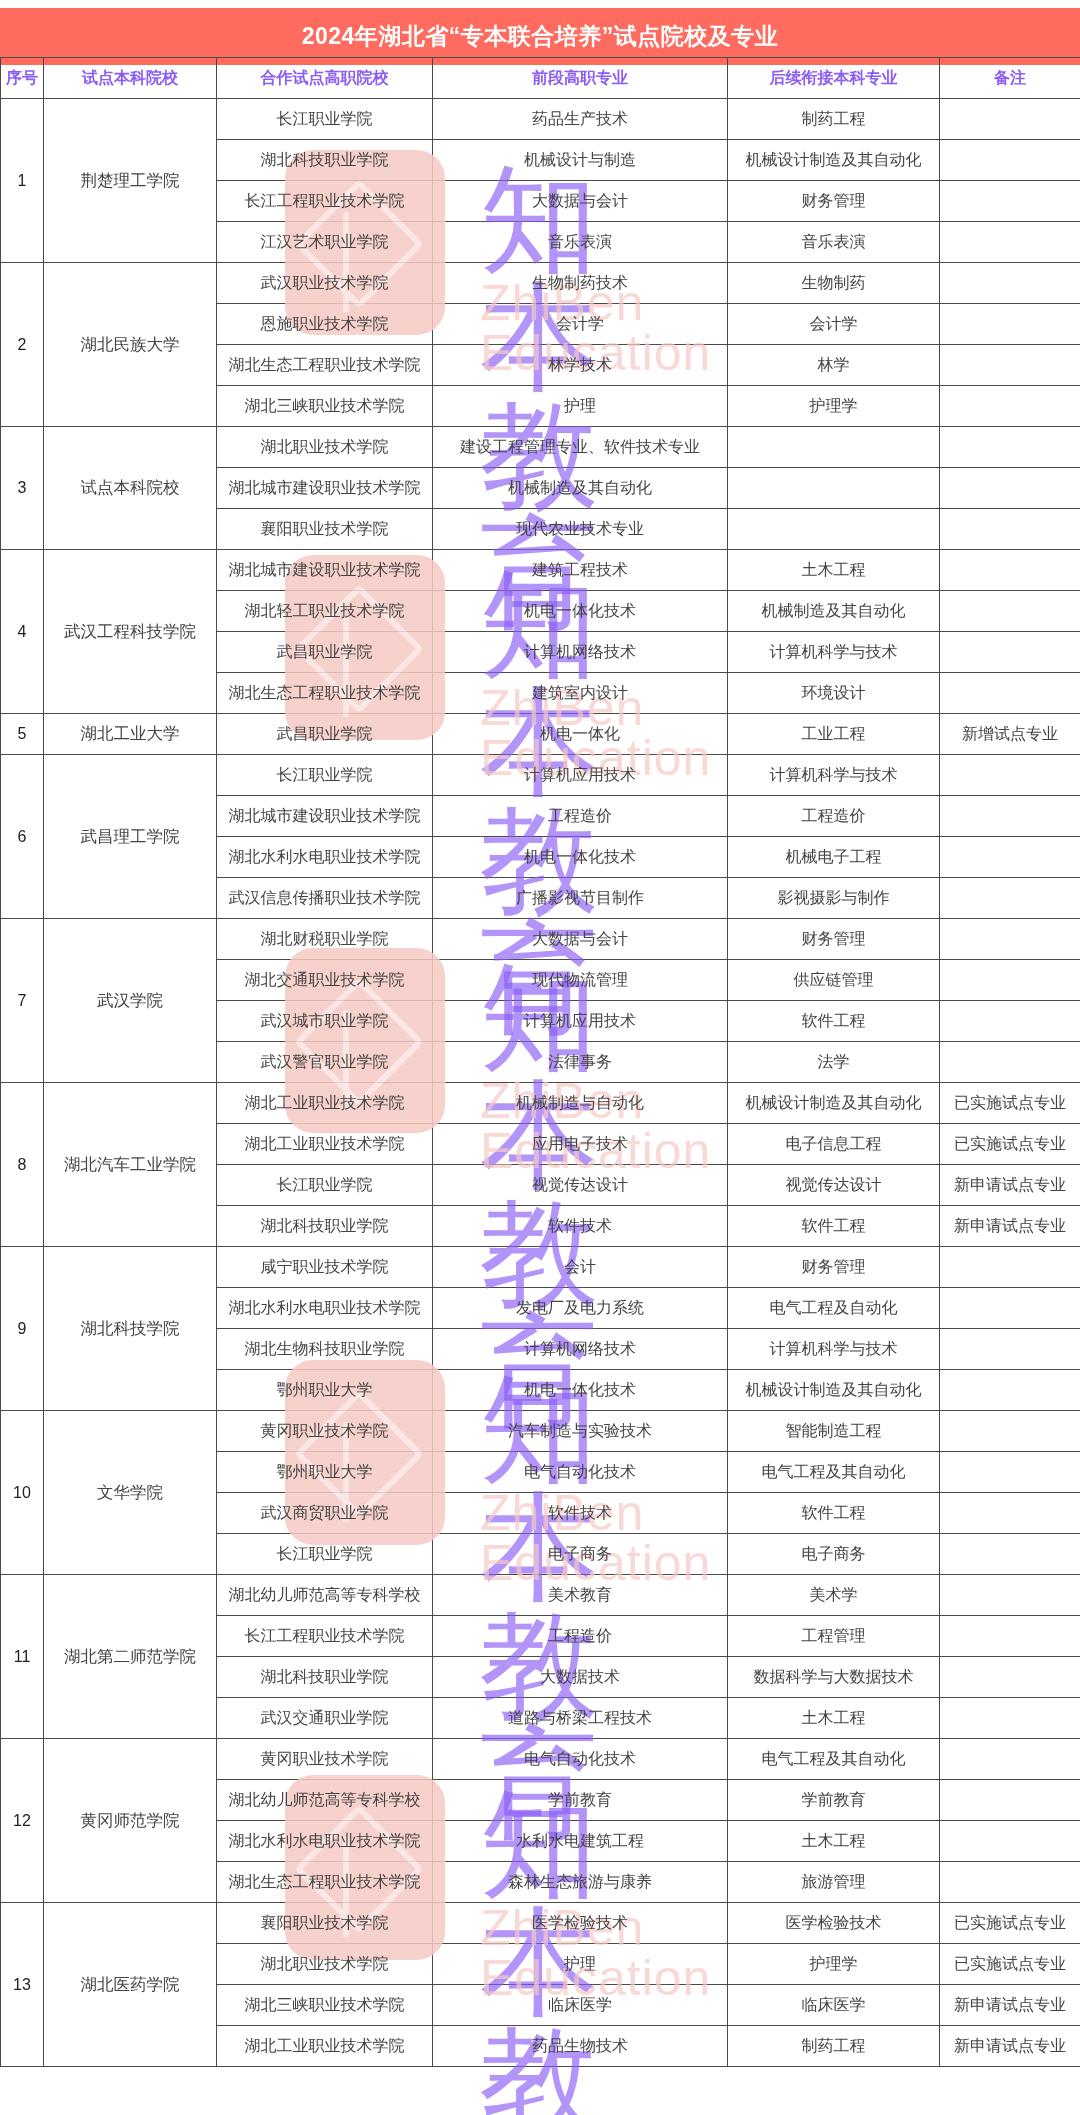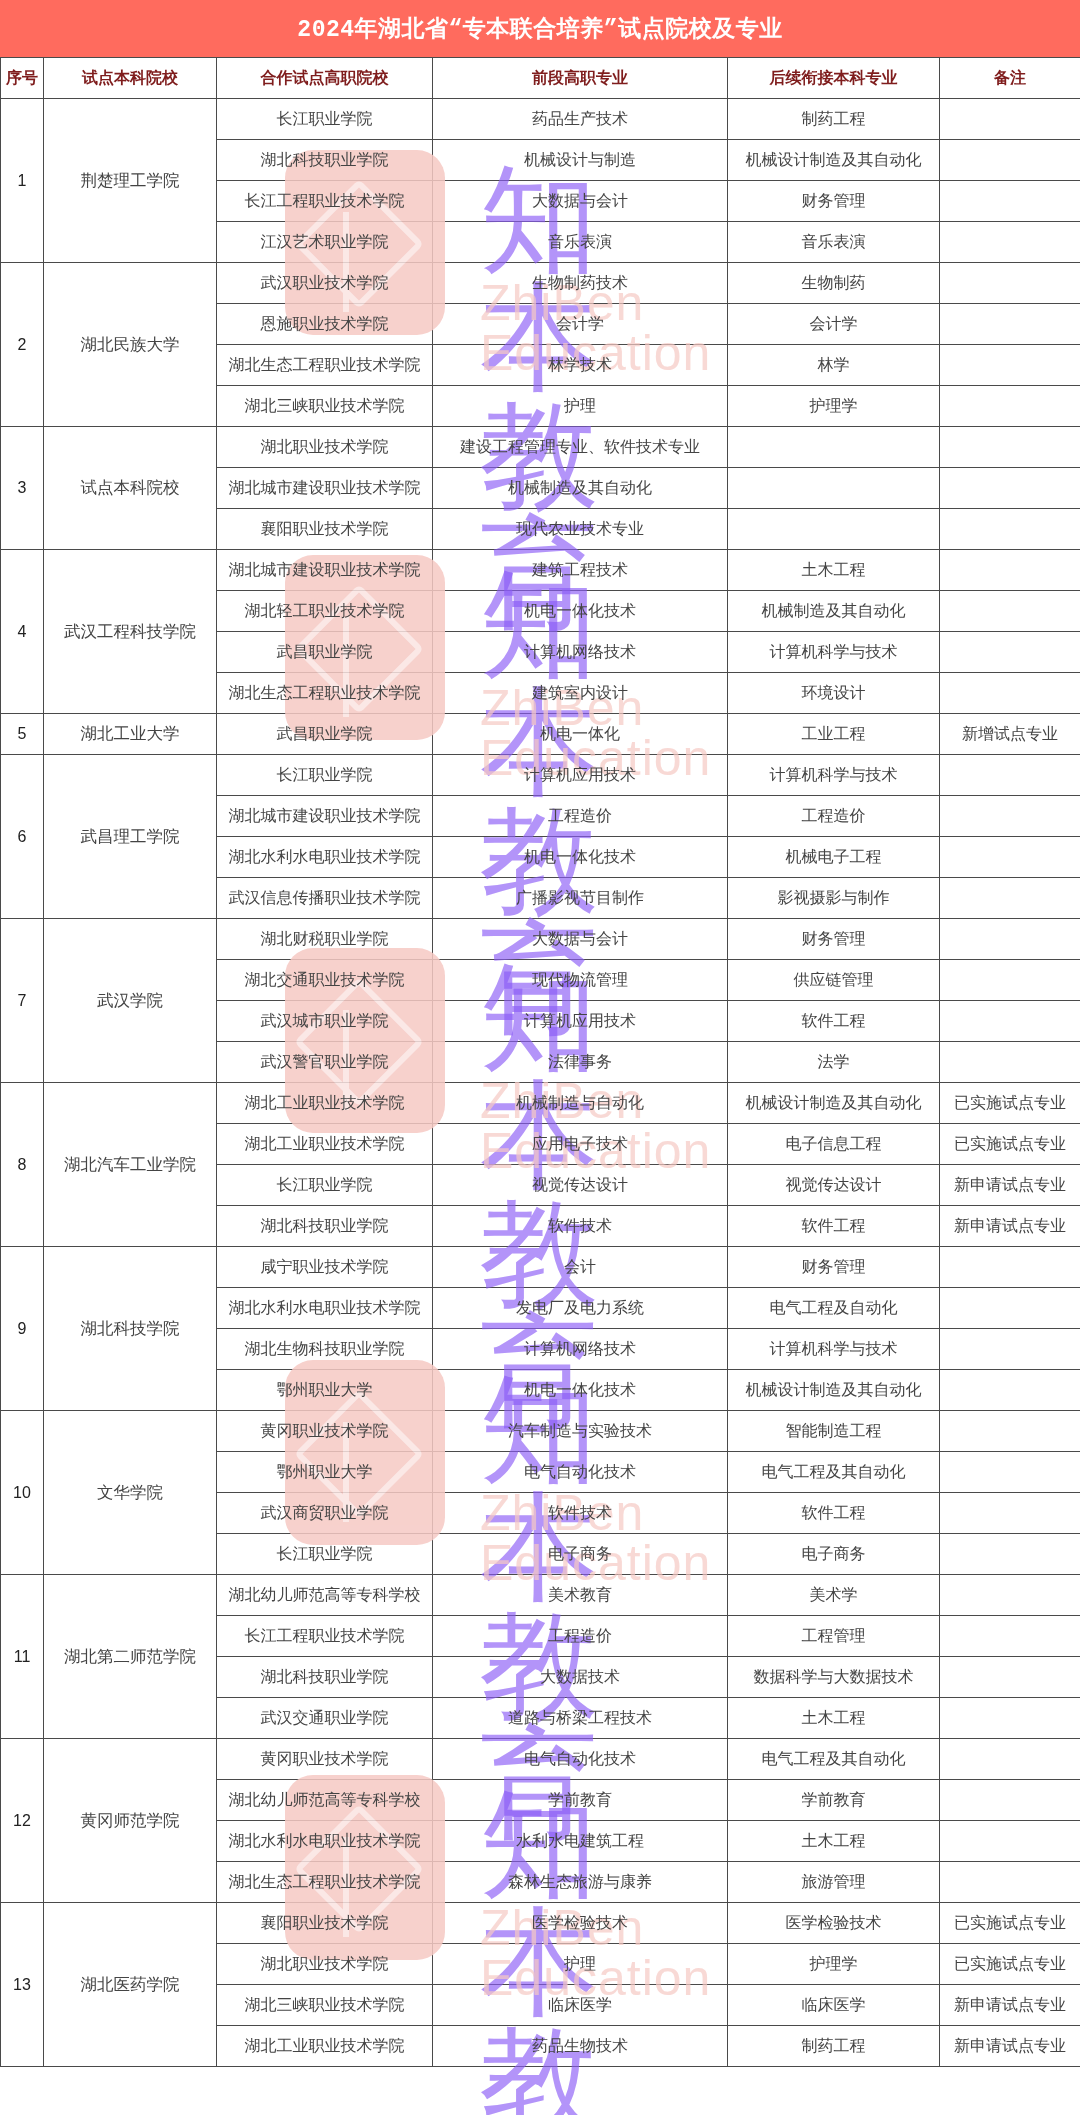--- a/index.html
+++ b/index.html
@@ -1,29 +1,29 @@
 <!DOCTYPE html>
 <html><head>
 <meta charset="utf-8">
 <style>
   html, body { margin: 0; padding: 0; background: #ffffff; }
   body { width: 1080px; height: 2115px; position: relative; overflow: hidden;
          font-family: "DejaVu Serif", "Liberation Serif", serif; color: #3a3a3a; }
-  .title-bar { position: absolute; left: 0; top: 0; width: 1080px; height: 57px;
+  .title-bar { position: absolute; left: 0; top: 8px; width: 1080px; height: 57px;
                background: #ff6b5e; color: #ffffff; display: flex; align-items: center;
-               justify-content: center; font-family: Liberation Mono, monospace;
+               justify-content: center; font-family: Liberation Sans, sans-serif;
                font-size: 23px; font-weight: bold; letter-spacing: 0.5px; }
   table { position: absolute; left: 0; top: 57px; border-collapse: collapse; table-layout: fixed;
           width: 1080px; }
   col.c-no { width: 43px; } col.c-uni { width: 173px; } col.c-coop { width: 216px; }
   col.c-pre { width: 295px; } col.c-post { width: 212px; } col.c-note { width: 141px; }
   th, td { border: 1.5px solid #4a4a4a; text-align: center; vertical-align: middle;
            padding: 0; white-space: nowrap; overflow: hidden; position: relative; z-index: 2; }
   th { height: 40px; font-family: "DejaVu Sans", "Liberation Sans", sans-serif; font-weight: bold;
-       font-size: 16px; color: #7f1d1d; }
+       font-size: 16px; color: #8b5cf6; }
   td { height: 40px; font-size: 16px; color: #444; }
   td.no { font-family: "Liberation Sans", sans-serif; font-size: 16px; color: #222; }
   td.uni { font-size: 16.5px; text-align: center; }
   .wm { position: absolute; z-index: 1; pointer-events: none; }
   .wm-icon { position: absolute; width: 160px; height: 185px; border-radius: 28px;
              background: #f6c9c4; opacity: 0.85; }
   .wm-icon::before { content: ""; position: absolute; left: 28px; top: 48px; width: 80px; height: 80px;
              border: 6px solid #fbe5e2; transform: rotate(45deg); border-radius: 6px; }
   .wm-icon::after { content: ""; position: absolute; left: 58px; top: 62px; width: 6px; height: 100px;
              background: #fbe5e2; }

